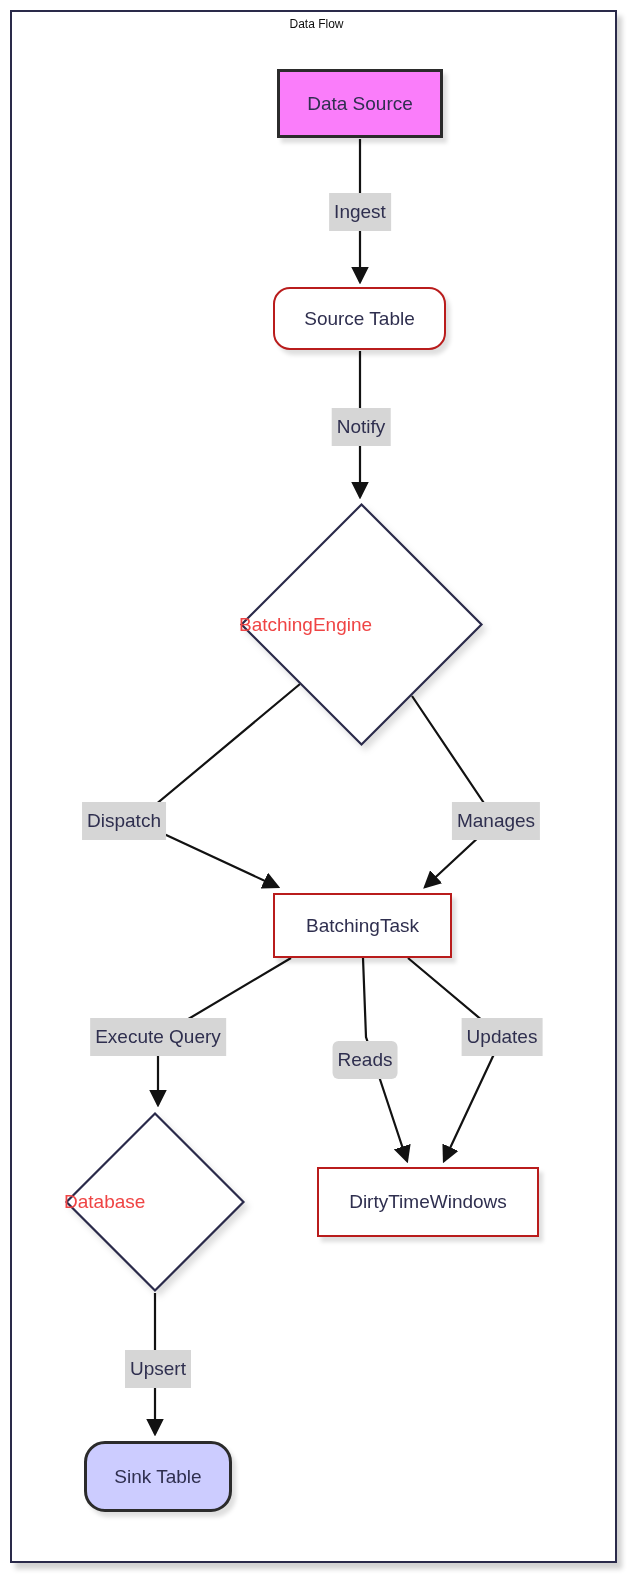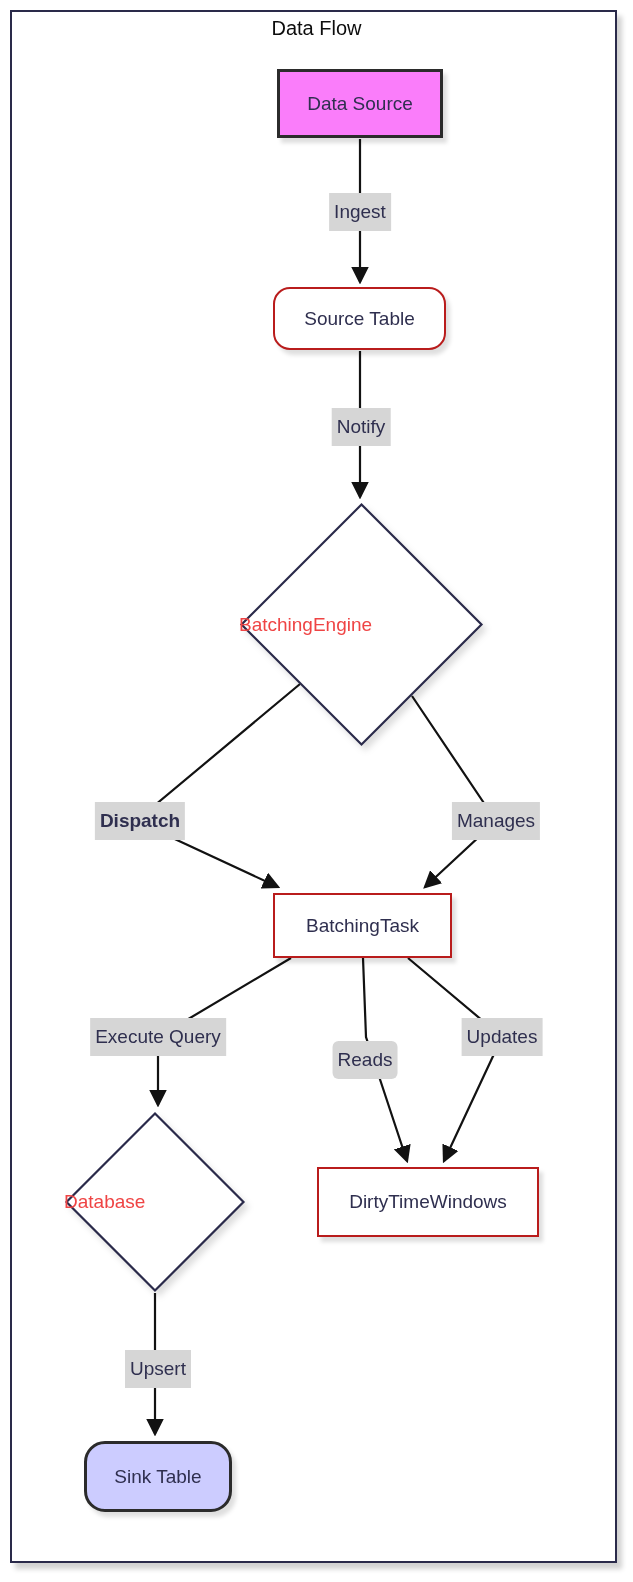--- a/index.html
+++ b/index.html
@@ -7,21 +7,21 @@
   .canvas { position:relative; width:633px; height:1582px; background:#ffffff; overflow:hidden; }
 
   .subgraph {
     position:absolute; left:10px; top:10px; width:607px; height:1553px;
     background:#ffffff; border:2px solid #2a2a4a;
     box-shadow:5px 6px 5px rgba(0,0,0,0.18);
     box-sizing:border-box;
   }
   .diagram-title {
     position:absolute; top:17px; left:0; width:100%;
-    text-align:center; font-size:20px; color:#0d0d0d;
+    text-align:center; font-size:12px; color:#0d0d0d;
   }
 
   svg.edges { position:absolute; left:0; top:0; pointer-events:none; }
   svg.edges path.edge-line { fill:none; stroke:#121212; stroke-width:2.2px; }
 
   .node {
     position:absolute; display:flex; align-items:center; justify-content:center;
     box-sizing:border-box; background:#ffffff;
     border:2px solid #b91c1c; color:#2f2f4f; font-size:19px;
     box-shadow:4px 5px 4px rgba(0,0,0,0.13);
@@ -98,20 +98,20 @@
   <div class="node" style="left: 317px; top: 1167px; width: 222px; height: 70px; background-color: rgb(255, 255, 255);">
     <span class="nlabel">DirtyTimeWindows</span>
   </div>
 
   <div class="node thick rounded-big" style="left: 84px; top: 1441px; width: 148px; height: 71px; background-color: rgb(204, 204, 255);">
     <span class="nlabel">Sink Table</span>
   </div>
 
   <div class="elabel" style="left:360px; top:212px;">Ingest</div>
   <div class="elabel" style="left:361px; top:427px;">Notify</div>
-  <div class="elabel" style="left:140px; top:821px;font-weight:bold;">Dispatch</div>
+  <div class="elabel" style="left:124px; top:821px;">Dispatch</div>
   <div class="elabel" style="left:496px; top:821px;">Manages</div>
   <div class="elabel" style="left:158px; top:1037px;">Execute Query</div>
   <div class="elabel" style="left:365px; top:1060px;border-radius:6px;">Reads</div>
   <div class="elabel" style="left:502px; top:1037px;">Updates</div>
   <div class="elabel" style="left:158px; top:1369px;">Upsert</div>
 
 </div>
 
 </body></html>

